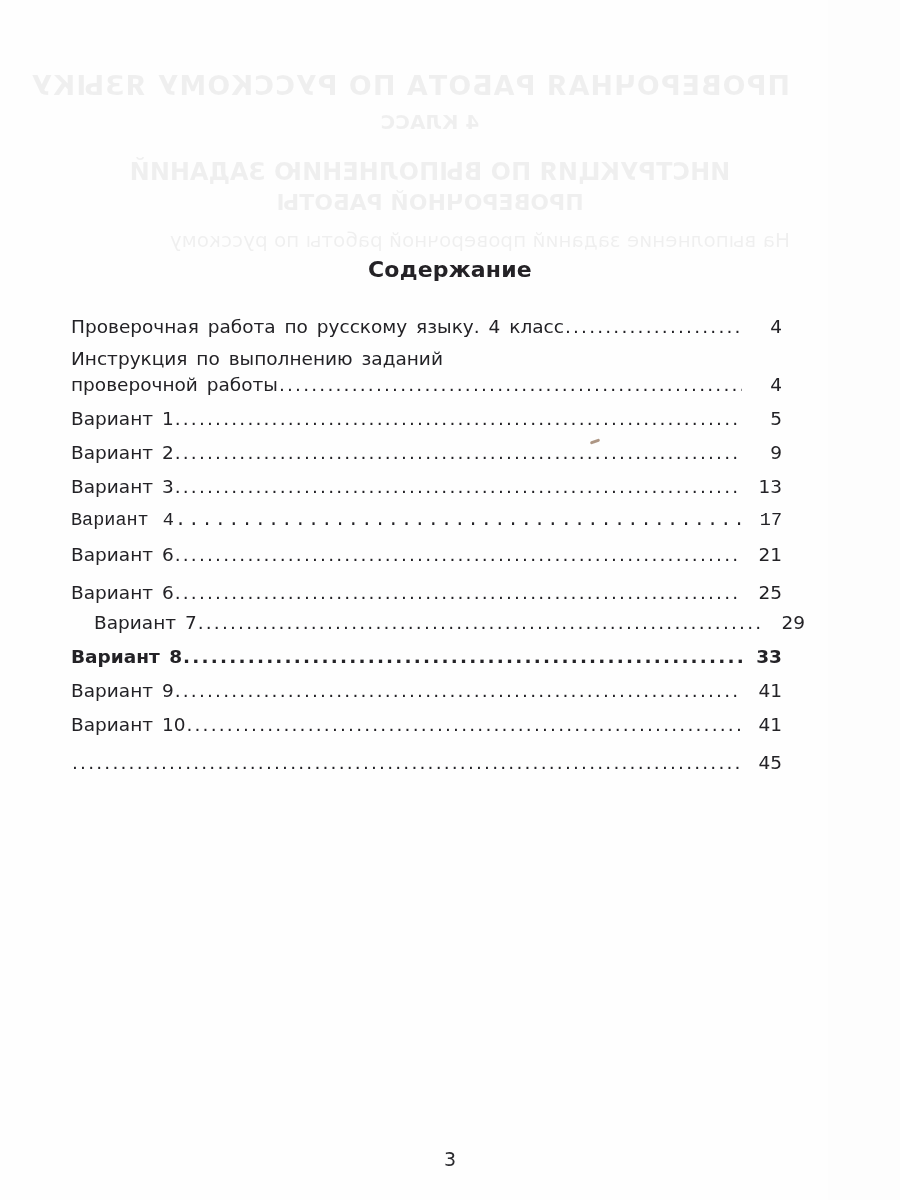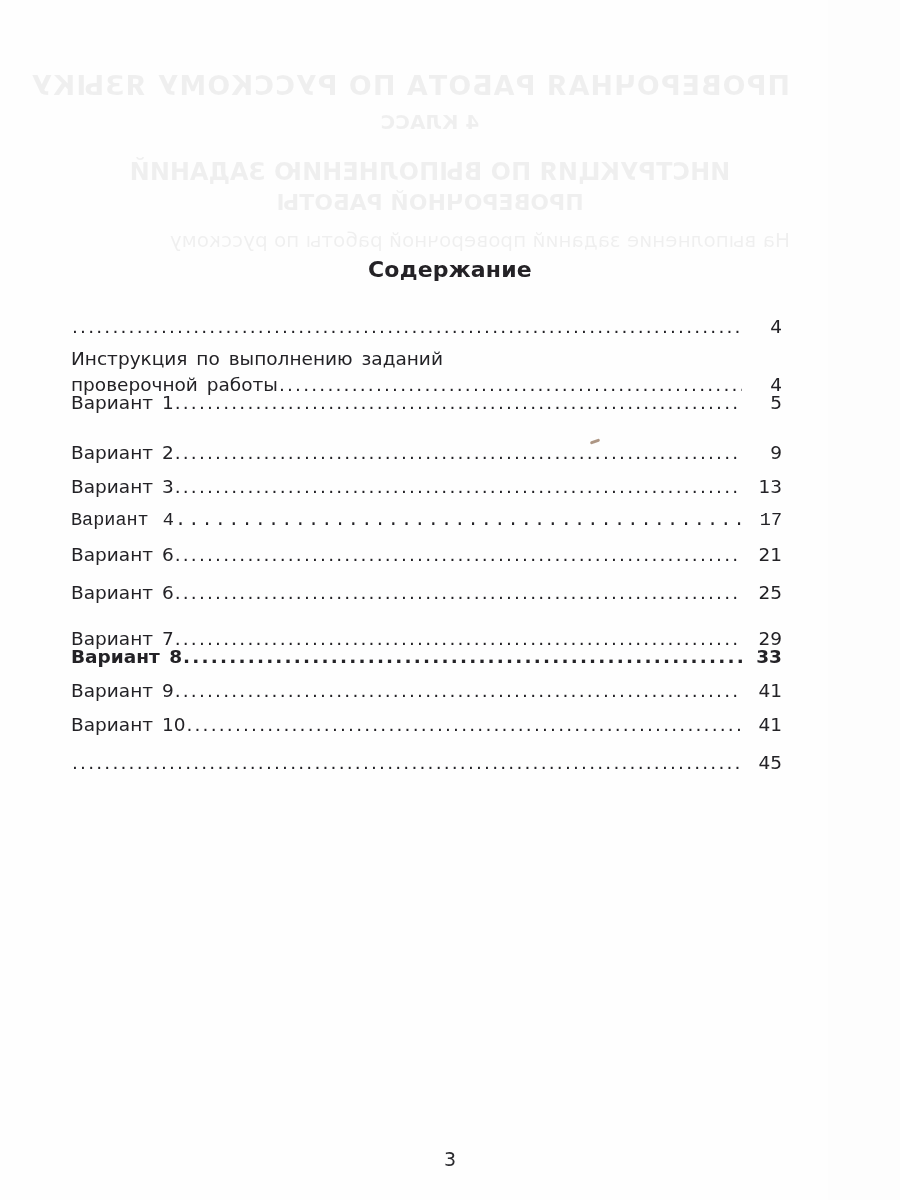--- a/index.html
+++ b/index.html
@@ -120,37 +120,38 @@
   <div class="ghost g5">На выполнение заданий проверочной работы по русскому</div>
 
   <div class="speck"></div>
 
   <div class="title">Содержание</div>
 
   <div class="toc">
 
     <div class="entry" style="top:4px;">
       <div class="row">
+        <span class="label">Проверочная работа по русскому языку. 4 класс</span>
         <span class="dots"></span>
         <span class="pg">4</span>
       </div>
     </div>
 
     <div class="entry" style="top:36px;">
       <div class="row">
         <span class="label">Инструкция по выполнению заданий</span>
       </div>
       <div class="row">
         <span class="label">проверочной работы</span>
         <span class="dots"></span>
         <span class="pg">4</span>
       </div>
     </div>
 
-    <div class="entry" style="top:80px;">
+    <div class="entry" style="top:96px;">
       <div class="row">
         <span class="label">Вариант 1</span>
         <span class="dots"></span>
         <span class="pg">5</span>
       </div>
     </div>
 
     <div class="entry" style="top:130px;">
       <div class="row">
         <span class="label">Вариант 2</span>
@@ -184,21 +185,21 @@
     </div>
 
     <div class="entry" style="top:270px;">
       <div class="row">
         <span class="label">Вариант 6</span>
         <span class="dots"></span>
         <span class="pg">25</span>
       </div>
     </div>
 
-    <div class="entry" style="top:316px;">
+    <div class="entry" style="top:300px;margin-left:23px;">
       <div class="row">
         <span class="label">Вариант 7</span>
         <span class="dots"></span>
         <span class="pg">29</span>
       </div>
     </div>
 
     <div class="entry" style="top:334px;font-weight:bold;">
       <div class="row">
         <span class="label">Вариант 8</span>

